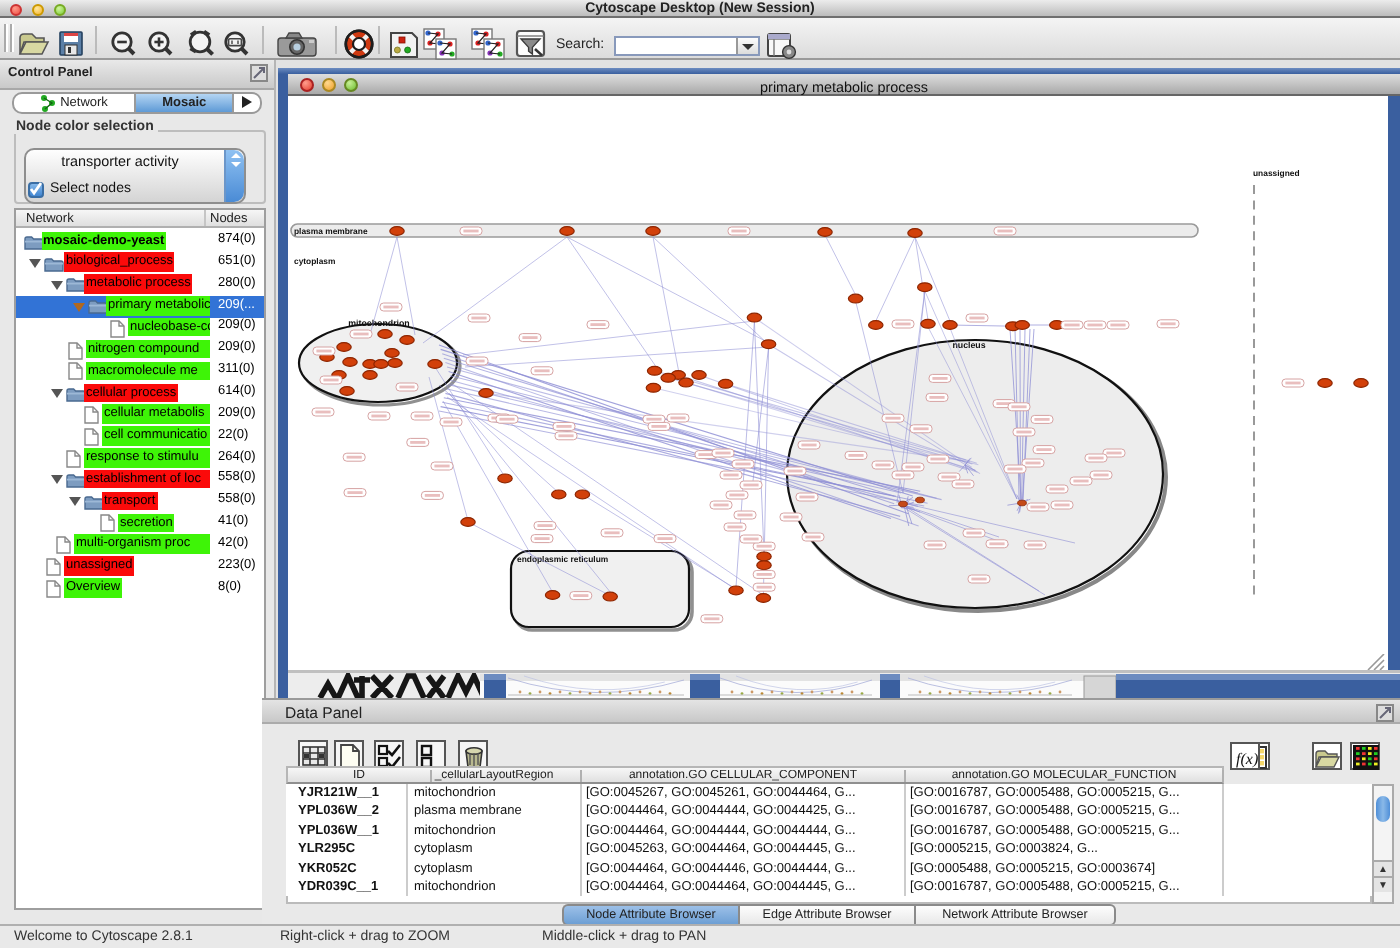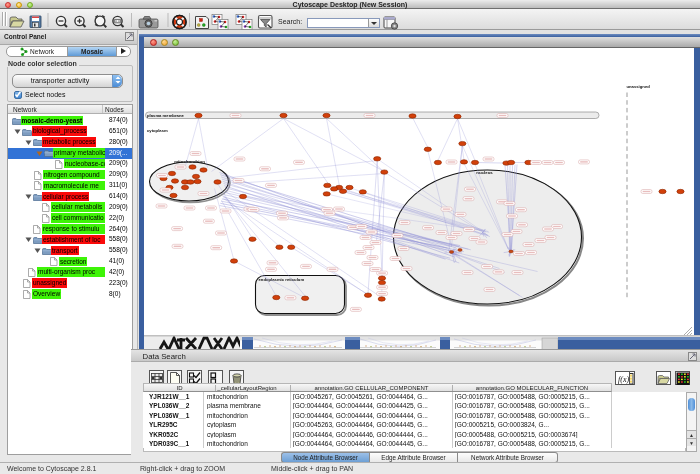--- a/index.html
+++ b/index.html
@@ -8,21 +8,21 @@
 .mactitle .t{position:absolute;left:0;top:0.5px;width:100%;text-align:center;font-size:7px;font-weight:bold;color:#222;}
 .tl{position:absolute;top:1.5px;width:6px;height:6px;border-radius:50%;}
 .toolbar{left:0;top:9px;width:700px;height:21px;background:linear-gradient(#f4f4f4,#dcdcdc);border-bottom:1px solid #9a9a9a;}
 .cpanel{left:0;top:30px;width:138px;height:432px;background:#e8e8e8;border-right:1px solid #b5b5b5;}
 .cphead{position:absolute;left:0;top:0;width:100%;height:15px;background:linear-gradient(#e9e9e9,#c9c9c9);border-bottom:1px solid #a8a8a8;}
 .cphead .t{position:absolute;left:4px;top:2.5px;font-size:6.5px;font-weight:bold;color:#222;}
 .segtabs{position:absolute;left:6px;top:16px;width:125px;height:10.5px;background:#fff;border:1px solid #9a9a9a;border-radius:5px;overflow:hidden;display:flex;}
 .seg{height:100%;font-size:6.5px;color:#222;display:flex;align-items:center;justify-content:center;}
 .groupbox{position:absolute;left:7px;top:35px;width:126px;height:37px;border:1px solid #bdbdbd;border-radius:2px;}
 .grouplabel{position:absolute;left:6px;top:30px;background:#e8e8e8;padding:0 2px;font-size:7px;font-weight:bold;color:#333;}
-.combo{position:absolute;left:12px;top:43.5px;width:111px;height:14px;border:1px solid #8e8e8e;border-radius:5px;background:linear-gradient(#fefefe,#d4d4d4);}
+.combo{position:absolute;left:12px;top:43.5px;width:111px;height:28px;border:1px solid #8e8e8e;border-radius:5px;background:linear-gradient(#fefefe,#d4d4d4);}
 .combo .t{position:absolute;width:90px;left:2px;top:1.2px;text-align:center;font-size:7.2px;color:#111;}
 .combo .btn{position:absolute;right:0;top:0;width:10px;height:100%;border-radius:0 5px 5px 0;background:linear-gradient(#8fc1f2,#4a8bd5);border-left:1px solid #6b96c9;}
 .checkbox{position:absolute;left:13.5px;top:60.5px;width:8px;height:8px;border-radius:2px;background:linear-gradient(#85b8ea,#4186d2);border:1px solid #3a6ea5;}
 .cblabel{position:absolute;left:25px;top:60.5px;font-size:7px;color:#111;}
 .treebox{position:absolute;left:7px;top:74px;width:126px;height:351px;background:#fff;border:1px solid #9e9e9e;}
 .treehead{position:absolute;left:0;top:0;width:100%;height:8.5px;background:linear-gradient(#f6f6f6,#dfdfdf);border-bottom:1px solid #b0b0b0;font-size:6.5px;color:#222;}
 .trow{position:absolute;left:0;width:124px;height:10.85px;font-size:6.5px;white-space:nowrap;}
 .trow .nm{position:absolute;top:0.3px;padding:1px 1px 1.5px;color:#000;}
 .trow .vl{position:absolute;left:101px;top:0.8px;color:#000;}
 .green{background:#3ef407;}
@@ -352,20 +352,21 @@
       </div>
     </div>
   </div>
 <div class="abs" style="left:139px;top:33.5px;width:561px;height:315px;">
     <div style="position:absolute;left:0;top:0;width:100%;height:100%;background:#3a5f9f;"></div>
     <div style="position:absolute;left:0;top:0;width:100%;height:3.5px;background:linear-gradient(#6d8cc0,#3a5f9f);"></div>
     <div style="position:absolute;left:5px;top:3.5px;width:556px;height:10.5px;background:linear-gradient(#dedede,#a9a9a9);border-bottom:1px solid #666;">
       <span style="position:absolute;left:6px;top:1.8px;width:7px;height:7px;border-radius:50%;background:radial-gradient(circle at 35% 30%,#ff9d8d,#e23d2e);border:0.5px solid #a22;"></span>
       <span style="position:absolute;left:17px;top:1.8px;width:7px;height:7px;border-radius:50%;background:radial-gradient(circle at 35% 30%,#ffd98f,#ef9f28);border:0.5px solid #a82;"></span>
       <span style="position:absolute;left:28px;top:1.8px;width:7px;height:7px;border-radius:50%;background:radial-gradient(circle at 35% 30%,#c8ef96,#6cbd2e);border:0.5px solid #682;"></span>
+      <div style="position:absolute;left:0;top:1.6px;width:100%;text-align:center;font-size:7.2px;color:#111;">primary metabolic process</div>
     </div>
     <div style="position:absolute;left:5px;top:14px;width:550px;height:287.5px;background:#fff;overflow:hidden;"><svg width="550" height="288" viewBox="0 0 550 288">
         <g transform="translate(-144.5,-47.5)">
           <rect x="146" y="111.5" width="453.5" height="6.5" rx="3.2" fill="#ececec" stroke="#9a9a9a" stroke-width="0.8"></rect>
           <text x="147.5" y="116.7" font-size="4.2" font-weight="bold" fill="#111" font-family="Liberation Sans">plasma membrane</text>
           <text x="147.5" y="131.5" font-size="4.2" font-weight="bold" fill="#111" font-family="Liberation Sans">cytoplasm</text>
           <ellipse cx="191" cy="182.5" rx="39.5" ry="19.5" fill="none" stroke="#909090" stroke-width="1.6"></ellipse>
           <ellipse cx="189.5" cy="181" rx="39.5" ry="19.5" fill="#f0f0f0" stroke="#111" stroke-width="1.1"></ellipse>
           <text x="190" y="162.5" font-size="4.4" font-weight="bold" fill="#111" text-anchor="middle" font-family="Liberation Sans">mitochondrion</text>
           <ellipse cx="489.5" cy="238" rx="94" ry="67" fill="none" stroke="#888" stroke-width="2"></ellipse>
@@ -953,21 +954,21 @@
       <rect x="201" y="2" width="15" height="13" fill="#3a5f9f"></rect>
       <rect x="201" y="2" width="15" height="3" fill="#6d8cc0"></rect>
       <rect x="296" y="2" width="10" height="13" fill="#3a5f9f"></rect>
       <rect x="296" y="2" width="10" height="3" fill="#6d8cc0"></rect>
       <rect x="398" y="3" width="16" height="12" fill="#d6d6d6" stroke="#999" stroke-width="0.5"></rect>
       <rect x="414" y="2" width="142" height="12" fill="#3a5f9f"></rect>
       <rect x="414" y="2" width="142" height="3" fill="#6d8cc0"></rect>
     </svg></div>
 <div class="abs dpanel">
     <div class="dphead">
-      <span class="t">Data Search</span>
+      <span class="t">Data Panel</span>
       <svg style="position:absolute;right:3px;top:2px;" width="9" height="9">
         <rect x="0.5" y="0.5" width="8" height="8" fill="#ddd" stroke="#888"></rect>
         <path d="M2 7 L7 2 M4.5 2 h2.5 v2.5" stroke="#667" stroke-width="1" fill="none"></path>
       </svg>
     </div>
     <div class="dbtn" style="left:17.6px;top:20.5px;"><svg width="14" height="14" viewBox="0 0 14 14">
         <rect x="1.5" y="2.5" width="11" height="9" fill="#e8e8e8" stroke="#333" stroke-width="0.8"></rect>
         <path d="M1.5 5.5 h11 M1.5 8.5 h11 M5 2.5 v9 M9 2.5 v9" stroke="#333" stroke-width="0.8"></path>
         <rect x="2" y="6" width="2.5" height="2" fill="#333"></rect>
         <rect x="9.5" y="6" width="2.5" height="2" fill="#333"></rect>

